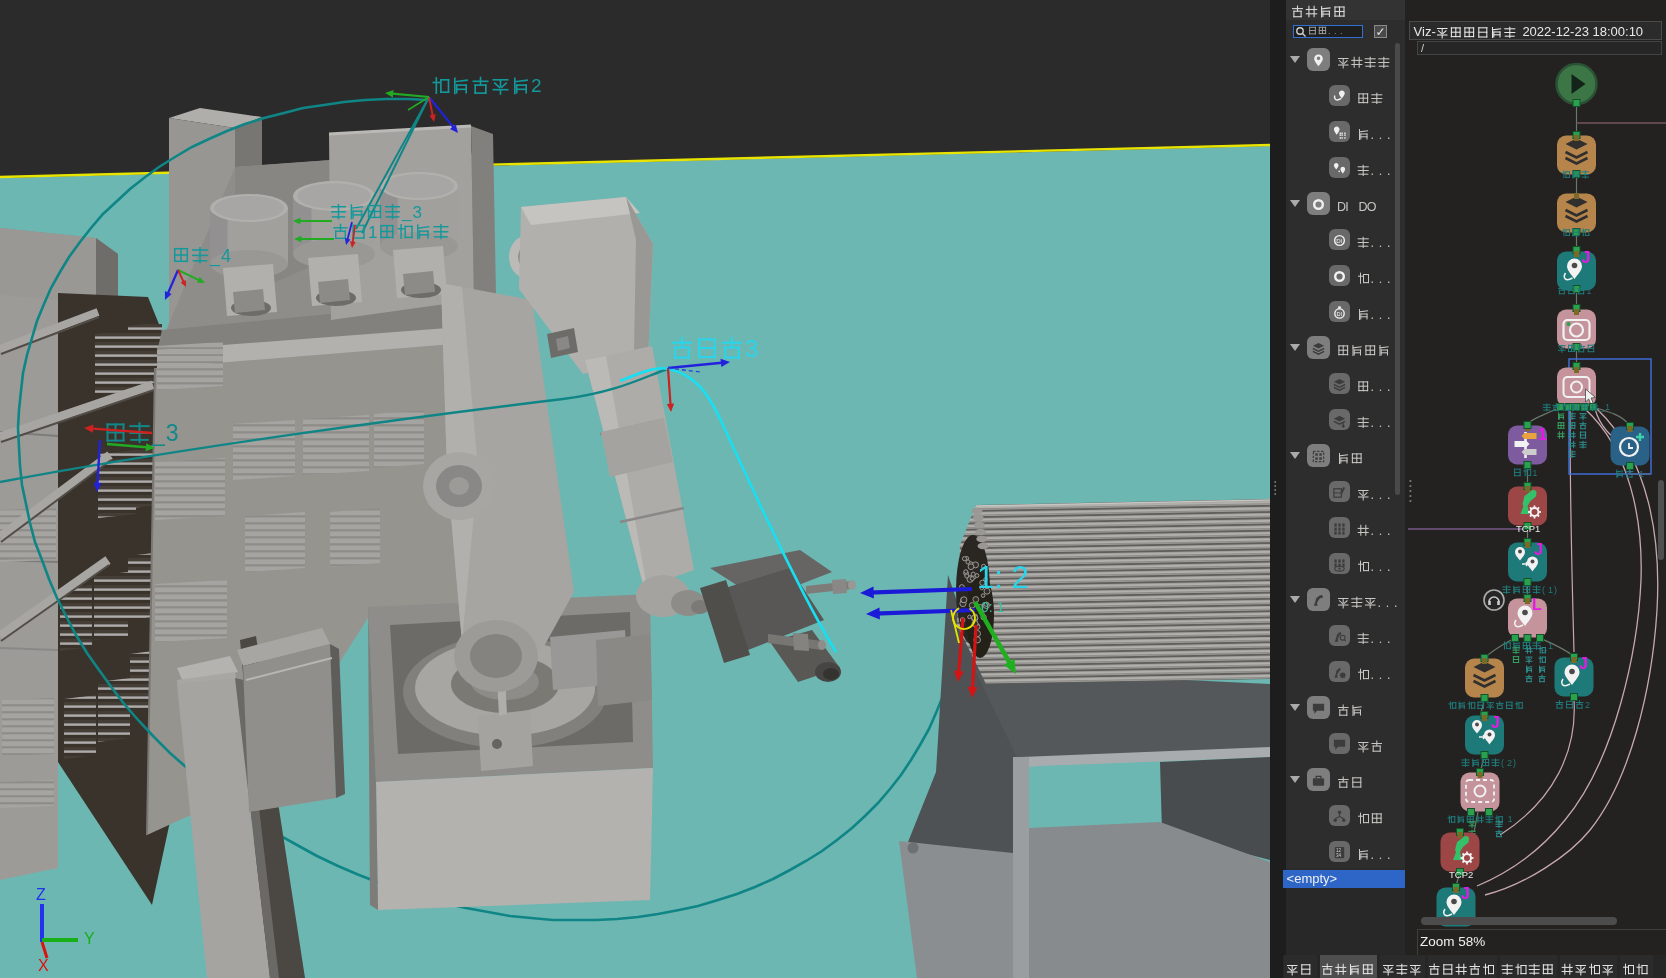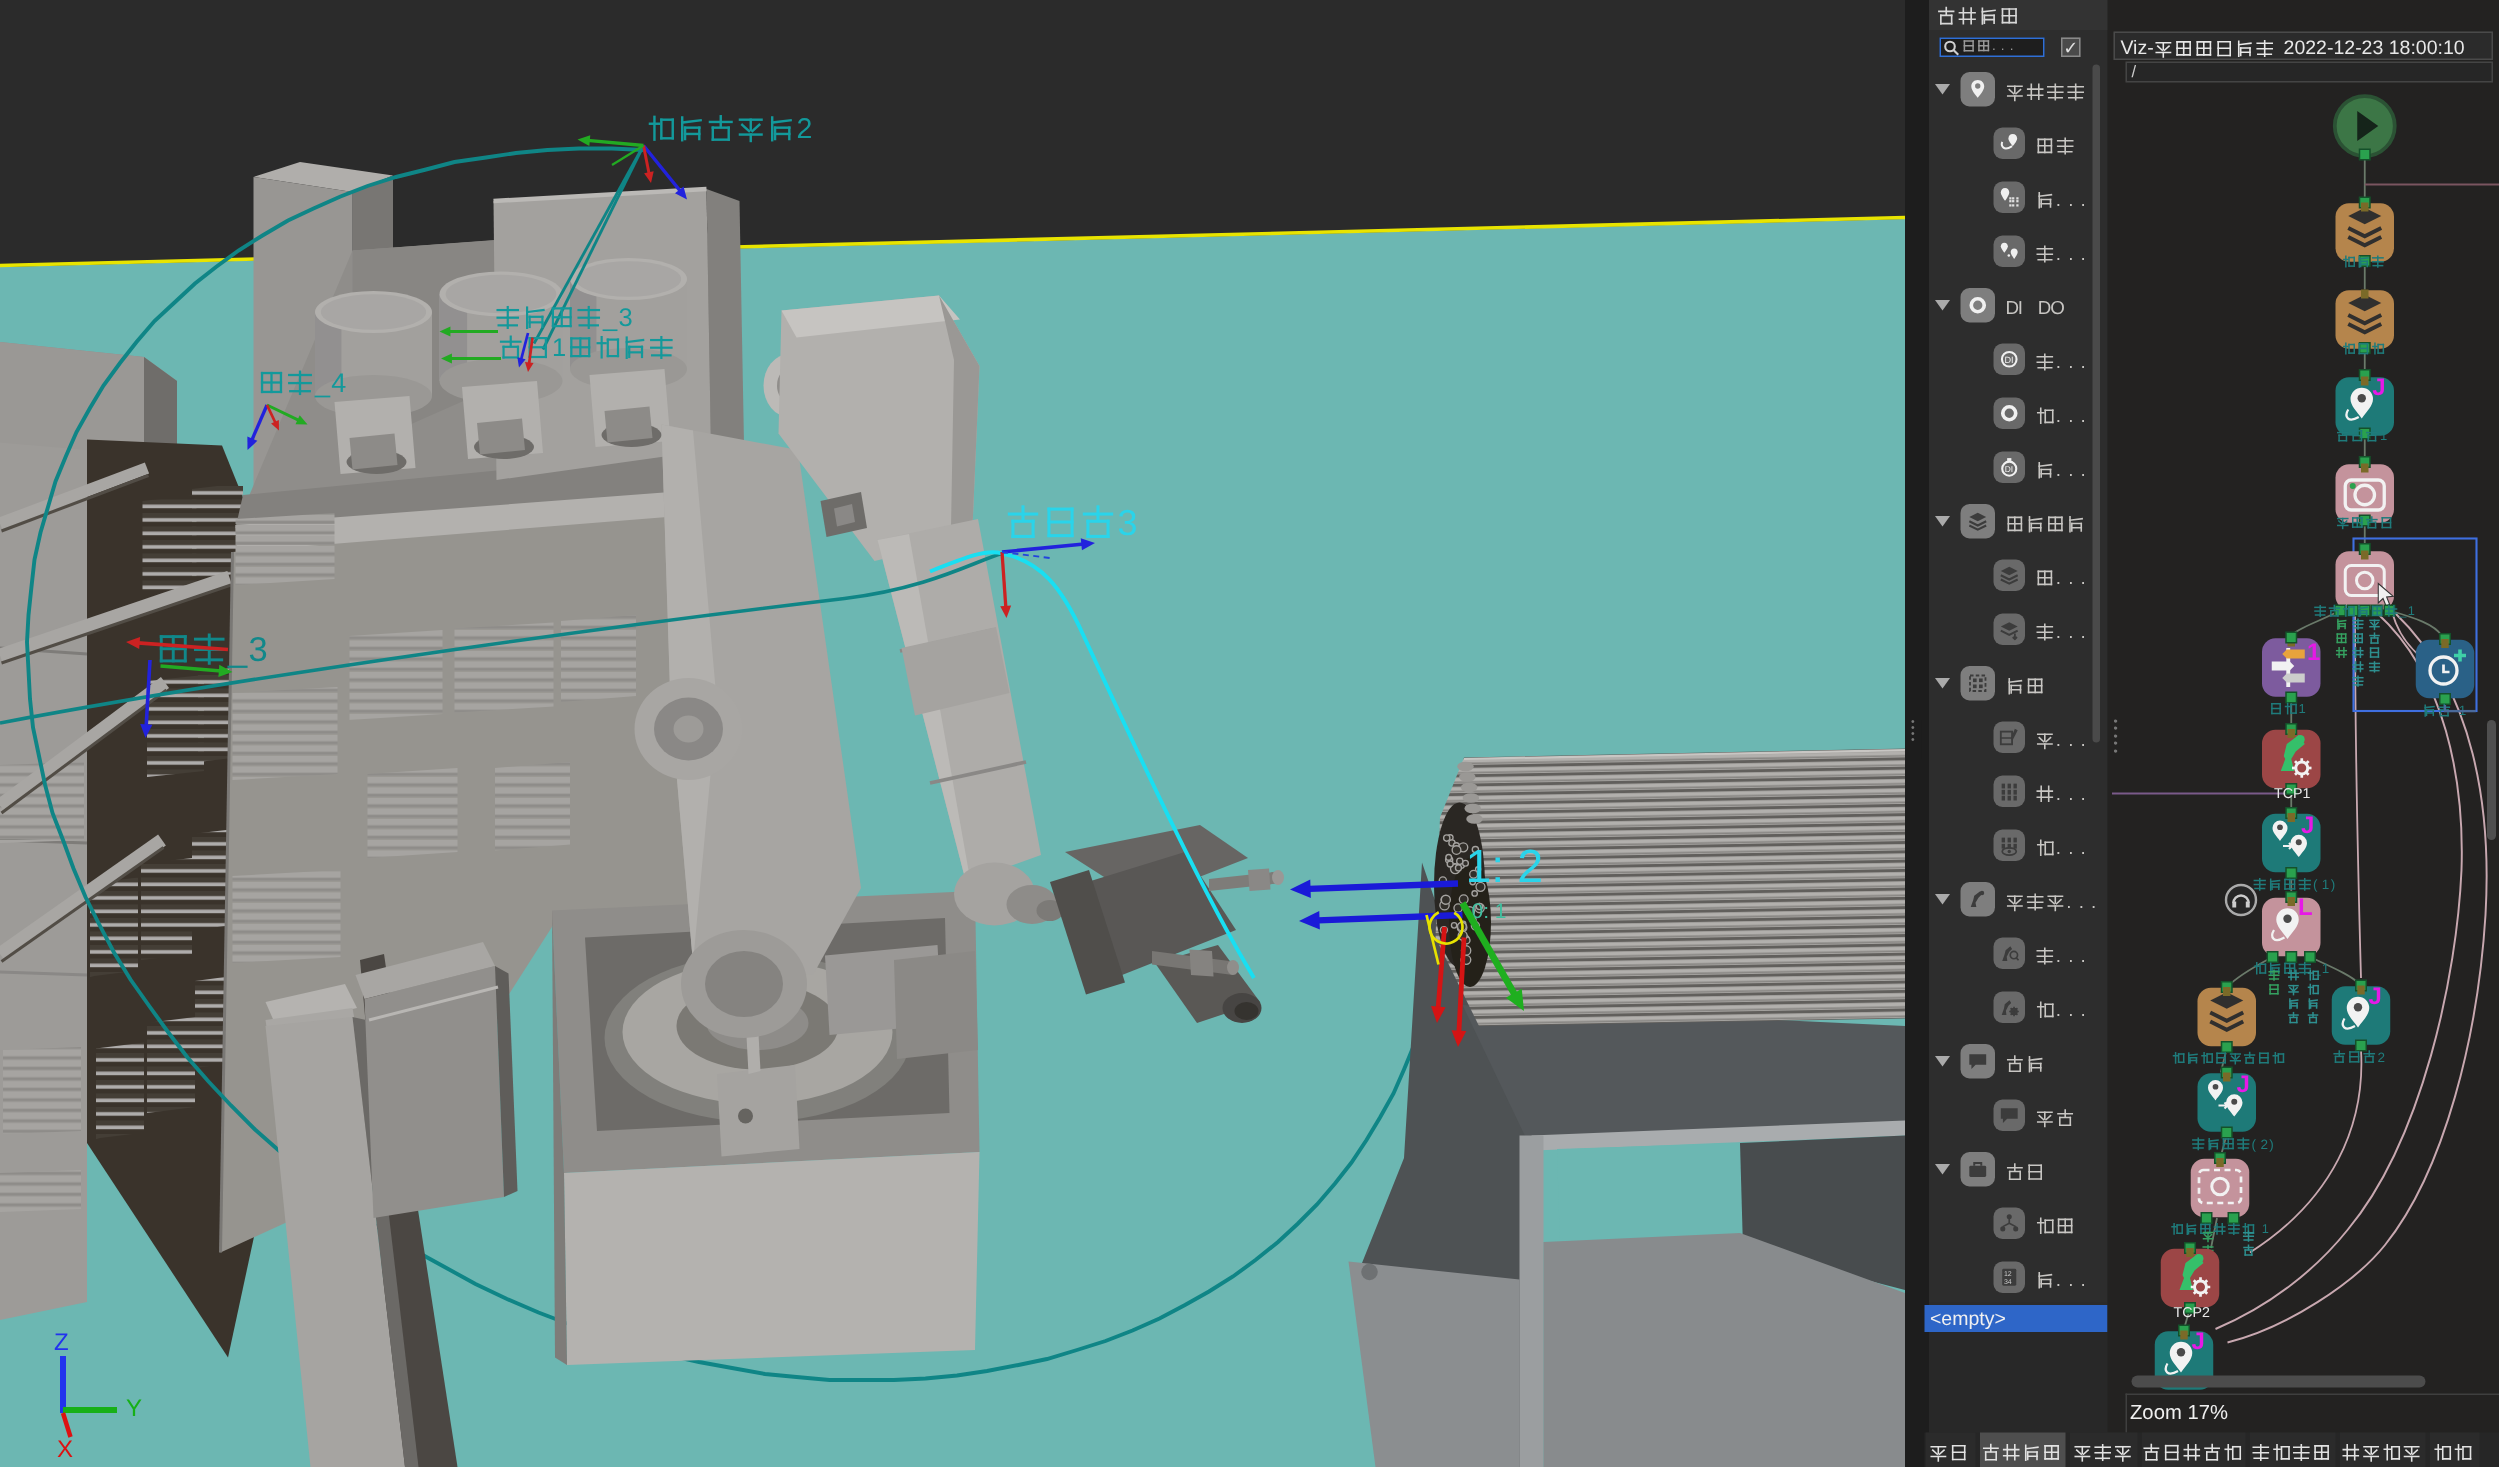--- a/index.html
+++ b/index.html
@@ -1833,21 +1833,21 @@
           <line x1="68.8" y1="6.5" x2="78.8" y2="6.5"></line>
           <line x1="69.2" y1="10.2" x2="78.2" y2="10.2"></line>
           <line x1="73.8" y1="1.2" x2="73.8" y2="11.5"></line>
         </g>
       </svg> 2022-12-23 18:00:10</div>
     <div style="position:absolute;left:12px;top:41px;width:245px;height:14px;background:#262626;border:1px solid #444;color:#cccccc;font-size:11px;line-height:13px;font-family:Liberation Sans">&nbsp;/</div>
     <div style="position:absolute;left:4px;top:478px;width:5px;height:30px;color:#777;font-size:8px;line-height:5px">•<br>•<br>•<br>•<br>•</div>
     <div style="position:absolute;left:16px;top:917px;width:196px;height:8px;background:#4c4c4c;border-radius:4px"></div>
     <div style="position:absolute;left:253px;top:480px;width:6px;height:80px;background:#4f4f4f;border-radius:3px"></div>
     <div style="position:absolute;left:12px;top:929px;width:249px;height:32px;border-top:1px solid #3f3f3f;border-left:1px solid #3f3f3f"></div>
-    <div style="position:absolute;left:15px;top:934px;width:120px;height:16px;color:#f0f0f0;font-size:13.5px;font-family:Liberation Sans">Zoom 17%</div>
+    <div style="position:absolute;left:15px;top:934px;width:120px;height:16px;color:#f0f0f0;font-size:13.5px;font-family:Liberation Sans">Zoom 58%</div>
   </div>
 <div style="position:absolute;left:1283px;top:955px;width:383px;height:23px;background:#262626">
     <div style="position:absolute;left:1px;top:0px;width:33px;height:23px;background:#2b2b2b;text-align:center;padding-top:5px"><svg width="29" height="14" style="vertical-align:middle" viewBox="0 0 29 14">
         <g stroke="#e2e2e2" stroke-width="1.06" stroke-linecap="square">
           <line x1="1.5" y1="2.5" x2="11.0" y2="2.5"></line>
           <line x1="6.2" y1="2.5" x2="6.2" y2="6.9"></line>
           <line x1="2.5" y1="4.8" x2="5.5" y2="7.5"></line>
           <line x1="10.0" y1="4.8" x2="7.0" y2="7.5"></line>
           <line x1="1.5" y1="9.0" x2="11.0" y2="9.0"></line>
           <line x1="6.2" y1="9.0" x2="6.2" y2="11.9"></line>

